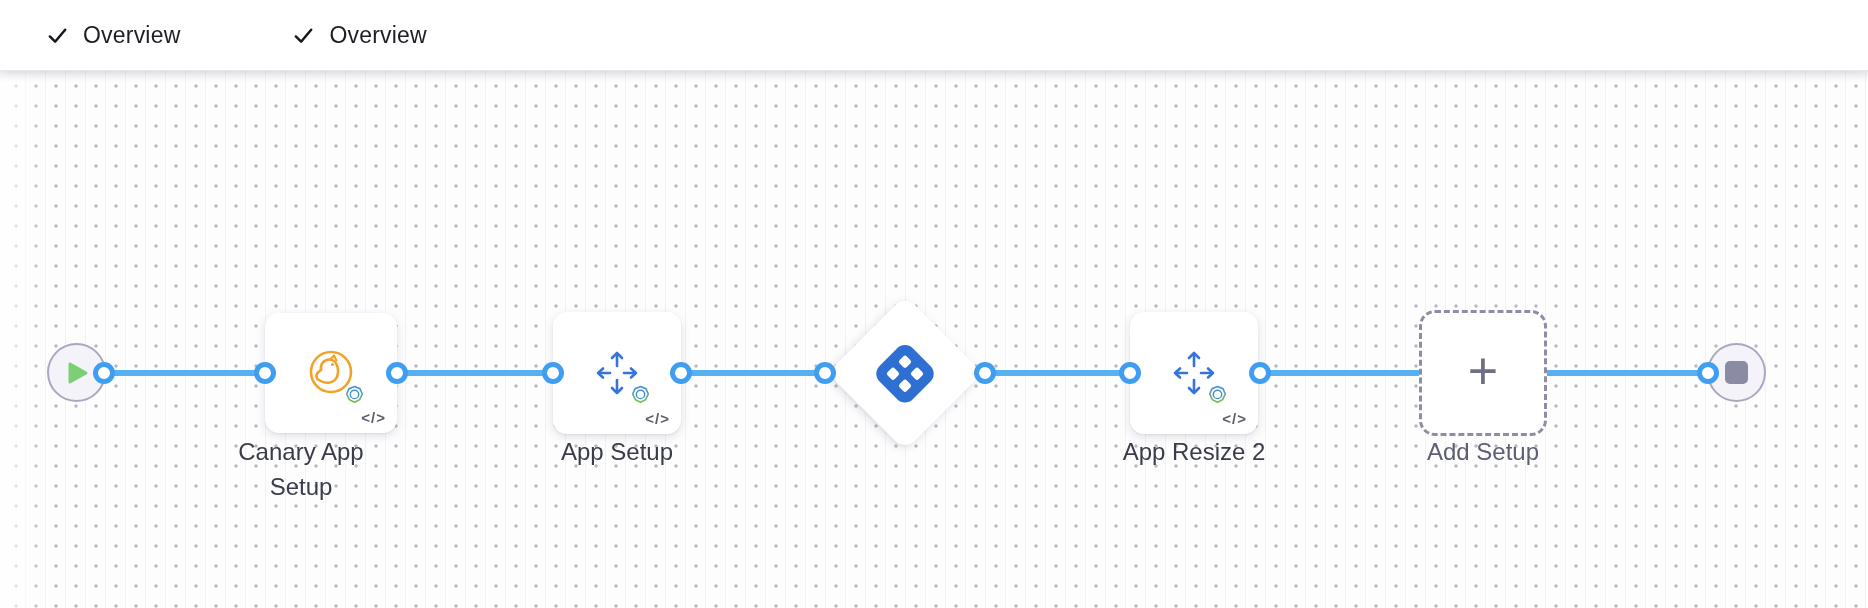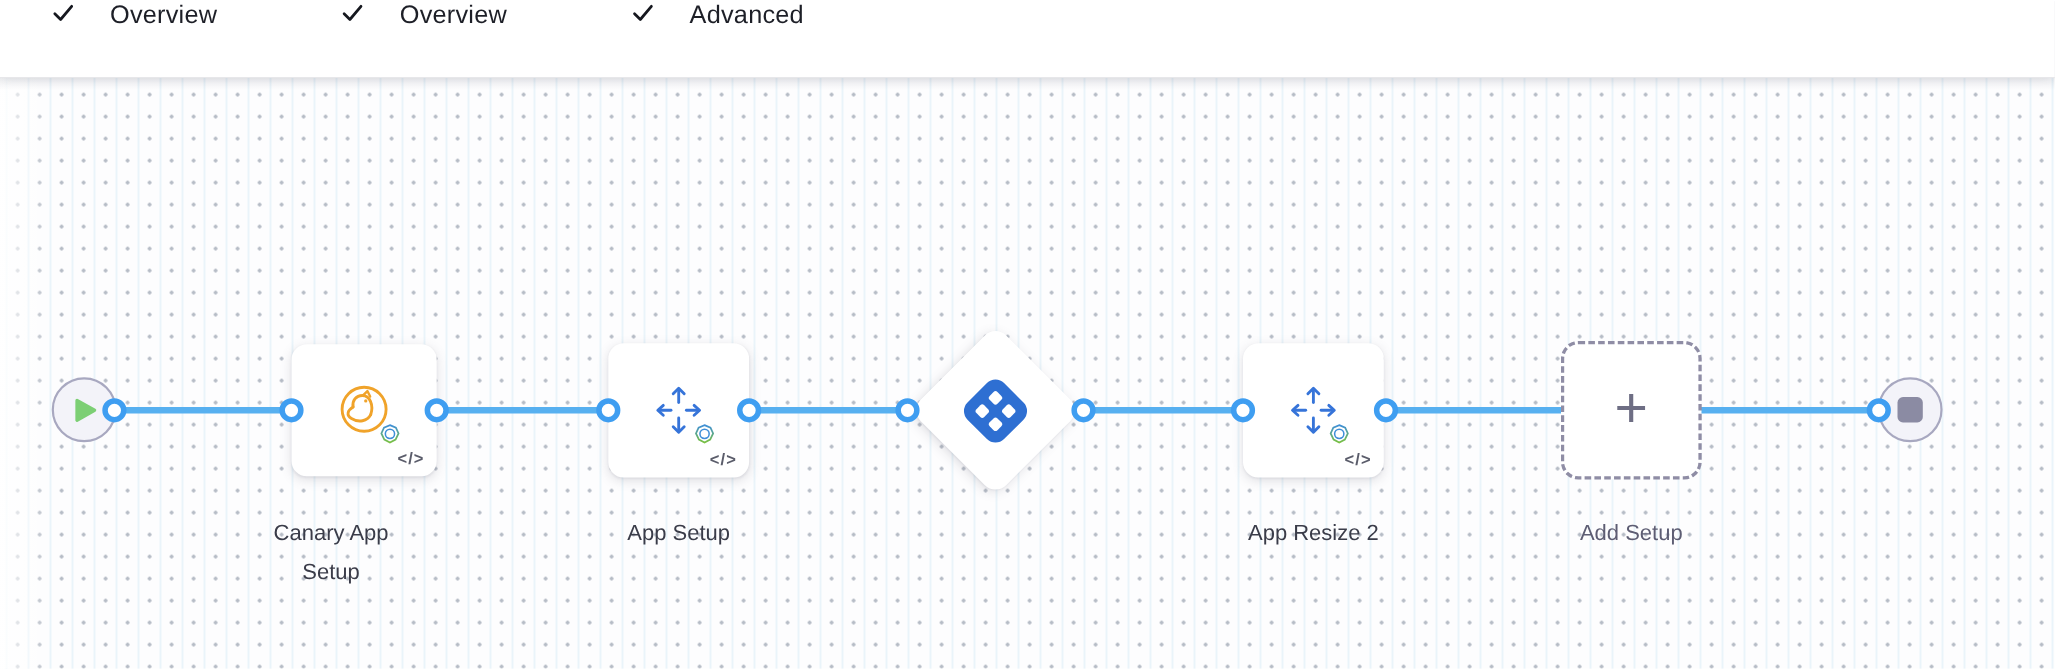--- a/index.html
+++ b/index.html
@@ -2,21 +2,21 @@
 <html><head>
 <meta charset="utf-8">
 <style>
   * { margin:0; padding:0; box-sizing:border-box; }
   html,body { width:1868px; height:608px; overflow:hidden; background:#fff;
     font-family:"Liberation Sans", sans-serif; }
 
   
   .tabbar { position:relative; height:70px; background:#fff; display:flex; align-items:center;
     z-index:10; box-shadow:0 1px 0 #e7e7ea, 0 5px 8px -4px rgba(70,75,95,.14); }
-  .tab { position:relative; height:70px; display:flex; gap:31px;
+  .tab { position:relative; height:70px; display:flex; align-items:center; gap:14px;
     cursor:pointer; padding:0 2px; }
   .tab:first-child { margin-left:44px; }
   .tab + .tab { margin-left:108px; }
   .tab .check { width:23px; height:23px; flex:0 0 auto; }
   .tab .tlabel { font-size:23px; color:#1d1f27; letter-spacing:.2px; white-space:nowrap; }
   .tab.active .tlabel { font-weight:700; }
   .tab.active::after { content:""; position:absolute; left:-31px; right:-31px; bottom:-4px;
     height:7px; border-radius:4px; background:#3b72c8; }
 
   
@@ -56,45 +56,39 @@
     display:flex; align-items:center; justify-content:center; }
   .hlogo { width:47px; height:47px; background:#2e6fd2; border-radius:11px;
     display:grid; grid-template-columns:1fr 1fr; grid-template-rows:1fr 1fr; gap:7px; padding:10px; }
   .hlogo span { background:#fff; border-radius:2.5px; }
 
   .addstep { position:absolute; left:1419px; top:240px; width:128px; height:126px;
     background:#fff; border:3.5px dashed #8f8da5; border-radius:16px; z-index:2; cursor:pointer;
     display:flex; align-items:center; justify-content:center; }
   .plus { font-size:52px; font-weight:300; color:#6e6e84; line-height:1; margin-top:-4px; }
 
-  .nodelabel { position:absolute; top:398px; width:220px; text-align:center; z-index:2;
-    font-size:20px; line-height:35px; color:#3a3c49; }
+  .nodelabel { position:absolute; top:364px; width:220px; text-align:center; z-index:2;
+    font-size:24px; line-height:35px; color:#3a3c49; }
   .nodelabel.dim { color:#5d5d73; }
 </style>
 </head>
 <body>
 
 <div class="tabbar">
   <div class="tab">
     <svg class="check" viewBox="0 0 24 24" fill="none" stroke="#16181f" stroke-width="2.6" stroke-linecap="round" stroke-linejoin="round">
         <polyline points="4,13 9.5,18.5 20,6"></polyline>
       </svg>
     <span class="tlabel">Overview</span>
   </div>
   <div class="tab">
     <svg class="check" viewBox="0 0 24 24" fill="none" stroke="#16181f" stroke-width="2.6" stroke-linecap="round" stroke-linejoin="round">
         <polyline points="4,13 9.5,18.5 20,6"></polyline>
       </svg>
     <span class="tlabel">Overview</span>
-  </div>
-  <div class="tab">
-    <svg class="check" viewBox="0 0 24 24" fill="none" stroke="#16181f" stroke-width="2.6" stroke-linecap="round" stroke-linejoin="round">
-        <polyline points="4,13 9.5,18.5 20,6"></polyline>
-      </svg>
-    <span class="tlabel">Advanced</span>
   </div>
 </div>
 
 <div class="canvas">
 
   <div class="flowline" style="left:100px; width:1614px;"></div>
 
   <div class="endpoint" style="left:47px;">
     <svg width="26" height="26" viewBox="0 0 26 26">
       <path d="M6 4 L22 13 L6 22 Z" fill="#7ccf74" stroke="#7ccf74" stroke-width="3" stroke-linejoin="round"></path>

